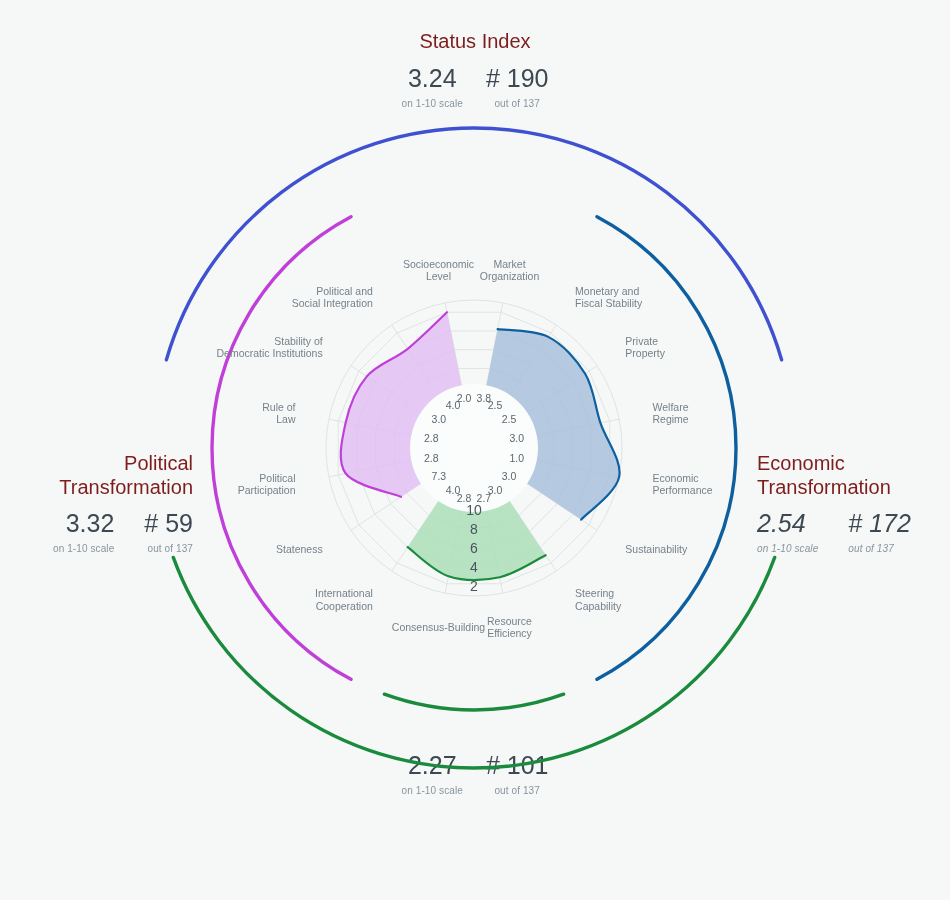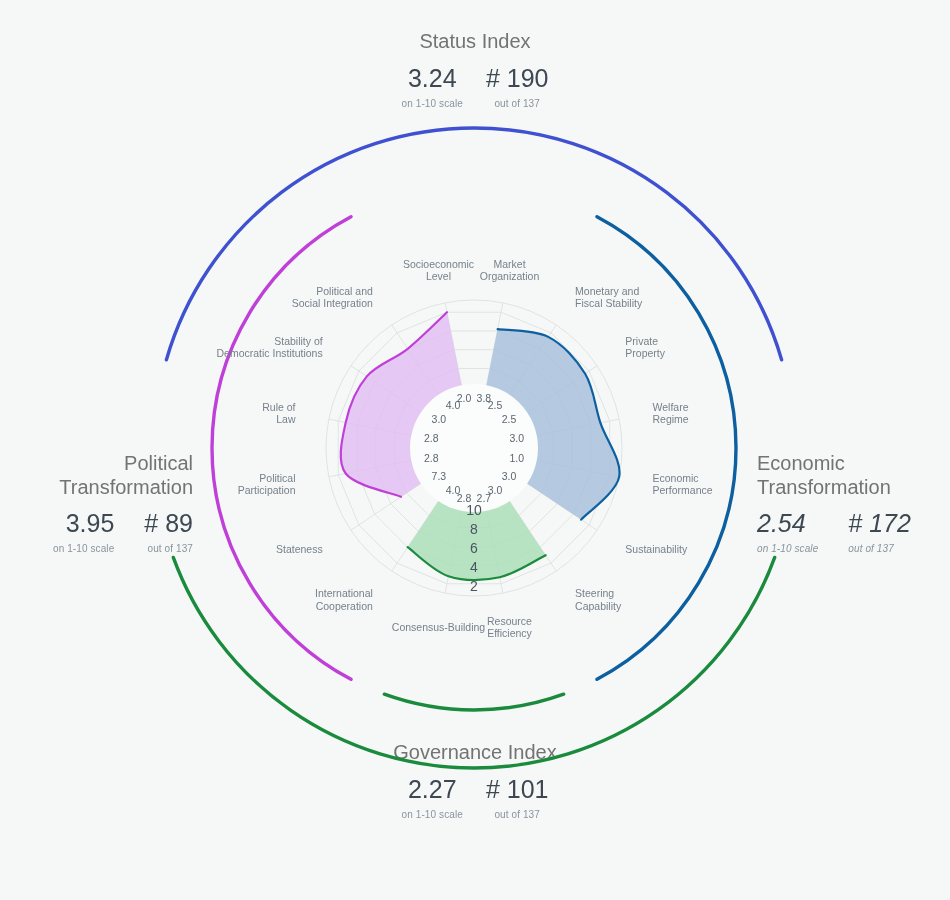--- a/index.html
+++ b/index.html
@@ -7,21 +7,21 @@
     width: 950px; height: 900px;
     background: #f5f8f7;
     font-family: "Liberation Sans", sans-serif;
     overflow: hidden;
   }
   #stage { position: relative; width: 950px; height: 900px; }
 
   
   .idx { position: absolute; color: #4a5560; }
   .idx-title {
-    font-size: 20px; font-weight: 400; color: #737373;
+    font-size: 20px; font-weight: 400; color: #7f1d1d;
     line-height: 1.18; white-space: pre-line;
   }
   .idx-nums { display: flex; gap: 26px; margin-top: 12px; }
   .idx-col { display: flex; flex-direction: column; }
   .idx-val { font-size: 25px; color: #3d4852; font-weight: 400; line-height: 1; }
   .idx-sub { font-size: 10px; color: #8a949d; margin-top: 7px; letter-spacing: .1px; }
 
   .idx.center { text-align: center; width: 320px; }
   .idx.center .idx-nums { justify-content: center; gap: 23px; }
   .idx.center .idx-col { align-items: center; }
@@ -78,43 +78,42 @@
         <span class="idx-sub">on 1-10 scale</span>
       </div>
       <div class="idx-col">
         <span class="idx-val"># 190</span>
         <span class="idx-sub">out of 137</span>
       </div>
     </div>
   </div>
 
   <div class="idx center" id="governance-index">
-    <div class="idx-title">Governance Index</div>
     <div class="idx-nums">
       <div class="idx-col">
         <span class="idx-val">2.27</span>
         <span class="idx-sub">on 1-10 scale</span>
       </div>
       <div class="idx-col">
         <span class="idx-val"># 101</span>
         <span class="idx-sub">out of 137</span>
       </div>
     </div>
   </div>
 
   <div class="idx" id="political-index">
     <div class="idx-title">Political
 Transformation</div>
     <div class="idx-nums">
       <div class="idx-col">
-        <span class="idx-val">3.95</span>
-        <span class="idx-sub">on 1-10 scale</span>
-      </div>
-      <div class="idx-col">
-        <span class="idx-val"># 89</span>
+        <span class="idx-val">3.32</span>
+        <span class="idx-sub">on 1-10 scale</span>
+      </div>
+      <div class="idx-col">
+        <span class="idx-val"># 59</span>
         <span class="idx-sub">out of 137</span>
       </div>
     </div>
   </div>
 
   <div class="idx" id="economic-index">
     <div class="idx-title">Economic
 Transformation</div>
     <div class="idx-nums">
       <div class="idx-col">

